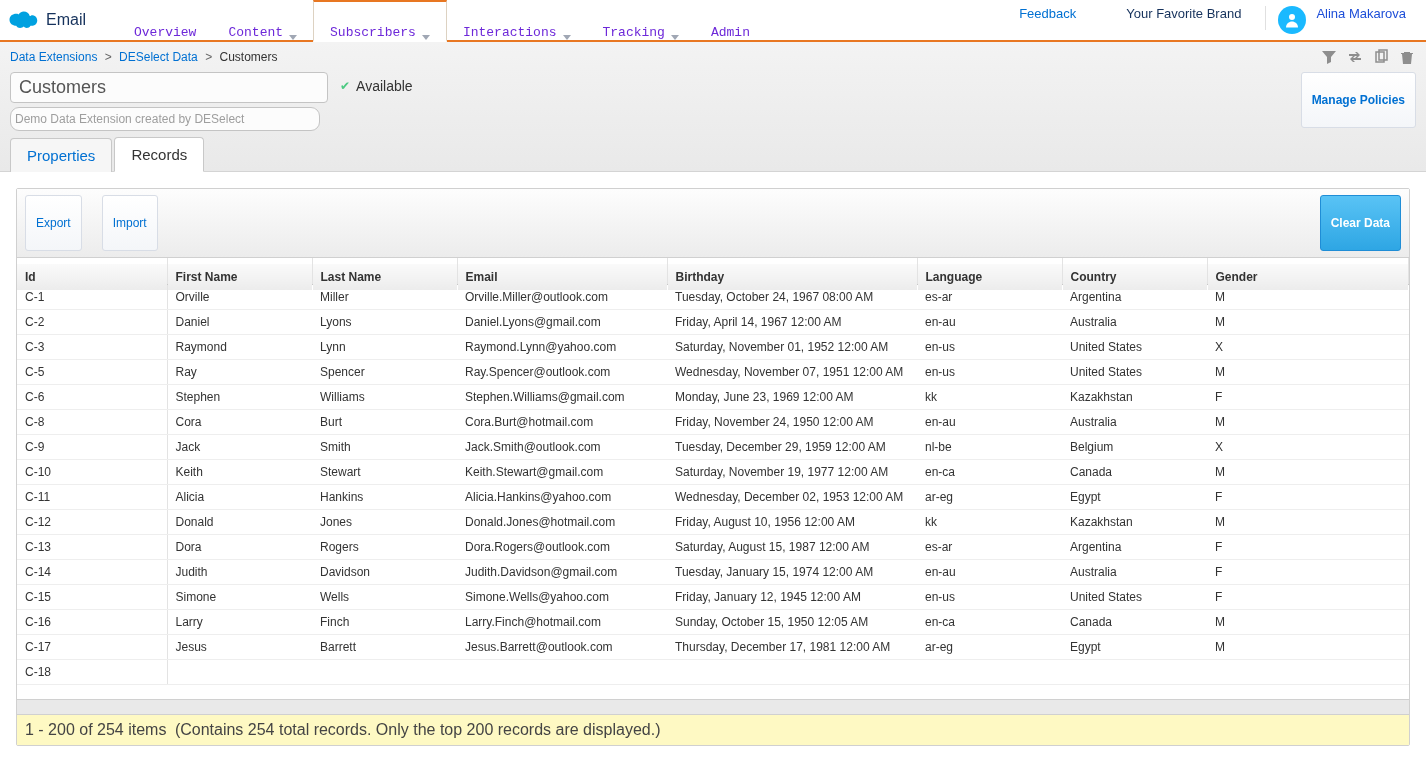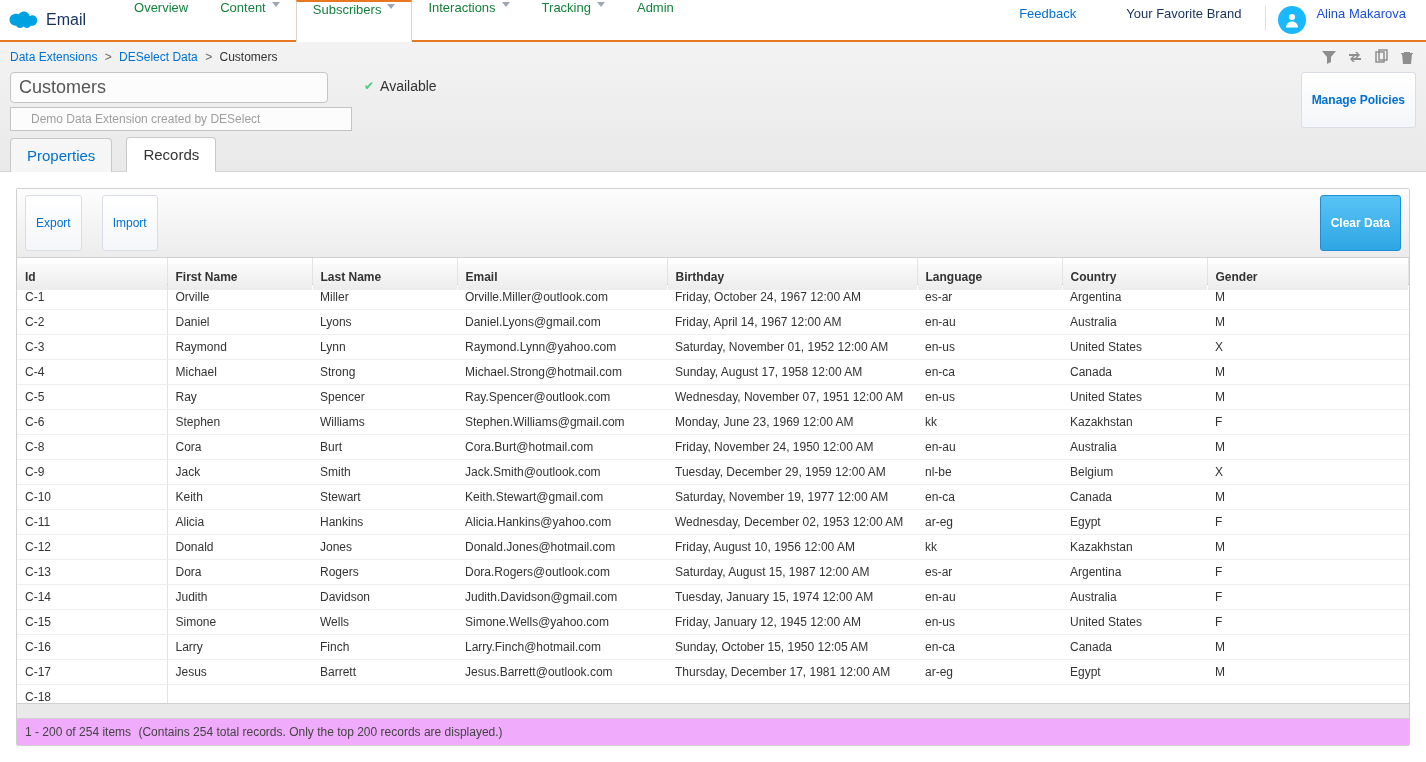--- a/index.html
+++ b/index.html
@@ -39,26 +39,27 @@
     font-size: 16px;
   }
   .nav-tabs {
     display: flex;
     align-items: stretch;
     height: 40px;
     margin-left: 20px;
   }
   .nav-tab {
     display: flex;
-    align-items: flex-start;
+    align-items: flex-end;
     padding: 0 16px;
-    color: #15803d;
+    color: #6d28d9;
     cursor: pointer;
     gap: 6px;
     box-sizing: border-box;
+    font-family: Liberation Mono, monospace;
   }
   .nav-tab.active {
     border-top: 2px solid #e87722;
     border-left: 1px solid #ddd2c2;
     border-right: 1px solid #ddd2c2;
     margin-bottom: -2px;
     background: #fff;
     border-bottom: 2px solid #fff;
   }
   .nav-tab .caret {
@@ -121,23 +122,23 @@
     color: #555;
     padding: 4px 8px;
     border: 1px solid #c4c4c4;
     border-radius: 4px;
     background: #fcfcfc;
   }
   .desc-input {
     width: 300px;
     font-size: 12px;
     color: #9e9e9e;
-    padding: 4px 20px;
+    padding: 4px 4px;
     border: 1px solid #c4c4c4;
-    border-radius: 0;
+    border-radius: 9px;
     background: #fcfcfc;
   }
   .avail {
     display:flex; align-items:center; gap:6px;
     padding-top: 6px;
     font-size: 14px;
   }
   .avail .check {
     color: #4bca81;
     font-size: 12px;
@@ -164,21 +165,21 @@
     border-color: #1f8dd6;
     color: #fff;
   }
   .btn.plain { font-weight: normal; }
 
   
   .content-tabs {
     display:flex;
     align-items:flex-end;
     margin-top: 2px;
-    gap: 14px;
+    gap: 2px;
   }
   .content-tab {
     border: 1px solid #c8c8c8;
     border-bottom: none;
     border-radius: 4px 4px 0 0;
     padding: 8px 16px;
     background: #f6f6f6;
     font-size: 15px;
     color: #0070d2;
     cursor: pointer;
@@ -258,23 +259,23 @@
   .hscroll {
     height: 14px;
     background: #e9e9e9;
     border-top: 1px solid #d0d0d0;
     position:relative;
   }
 
   .pager {
     border-top: 1px solid #d0d0d0;
     padding: 6px 8px;
-    font-size: 12px;
+    font-size: 16px;
     color: #444;
-    background:#f0abfc;
+    background:#fef9c3;
   }
 
   
   col.c-id { width: 150px; }
   col.c-first { width: 145px; }
   col.c-last { width: 145px; }
   col.c-email { width: 210px; }
   col.c-bday { width: 250px; }
   col.c-lang { width: 145px; }
   col.c-country { width: 145px; }
@@ -426,21 +427,21 @@
             <th>Country</th>
             <th>Gender</th>
           </tr>
         </thead>
         <tbody id="table-body">
             <tr>
               <td class="id-col">C-1</td>
               <td>Orville</td>
               <td>Miller</td>
               <td>Orville.Miller@outlook.com</td>
-              <td>Friday, October 24, 1967 12:00 AM</td>
+              <td>Tuesday, October 24, 1967 08:00 AM</td>
               <td>es-ar</td>
               <td>Argentina</td>
               <td>M</td>
             </tr>
             <tr>
               <td class="id-col">C-2</td>
               <td>Daniel</td>
               <td>Lyons</td>
               <td>Daniel.Lyons@gmail.com</td>
               <td>Friday, April 14, 1967 12:00 AM</td>
@@ -452,30 +453,20 @@
               <td class="id-col">C-3</td>
               <td>Raymond</td>
               <td>Lynn</td>
               <td>Raymond.Lynn@yahoo.com</td>
               <td>Saturday, November 01, 1952 12:00 AM</td>
               <td>en-us</td>
               <td>United States</td>
               <td>X</td>
             </tr>
             <tr>
-              <td class="id-col">C-4</td>
-              <td>Michael</td>
-              <td>Strong</td>
-              <td>Michael.Strong@hotmail.com</td>
-              <td>Sunday, August 17, 1958 12:00 AM</td>
-              <td>en-ca</td>
-              <td>Canada</td>
-              <td>M</td>
-            </tr>
-            <tr>
               <td class="id-col">C-5</td>
               <td>Ray</td>
               <td>Spencer</td>
               <td>Ray.Spencer@outlook.com</td>
               <td>Wednesday, November 07, 1951 12:00 AM</td>
               <td>en-us</td>
               <td>United States</td>
               <td>M</td>
             </tr>
             <tr>

